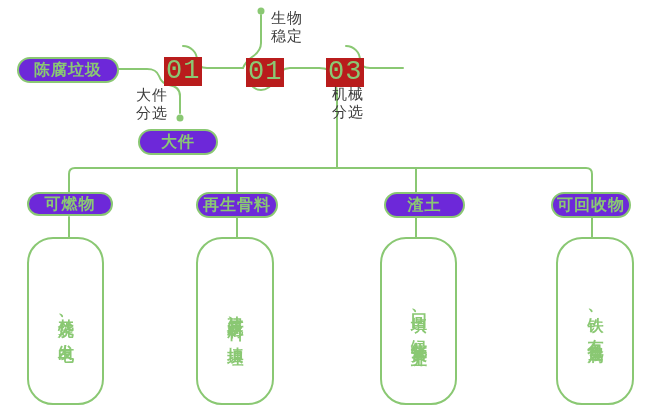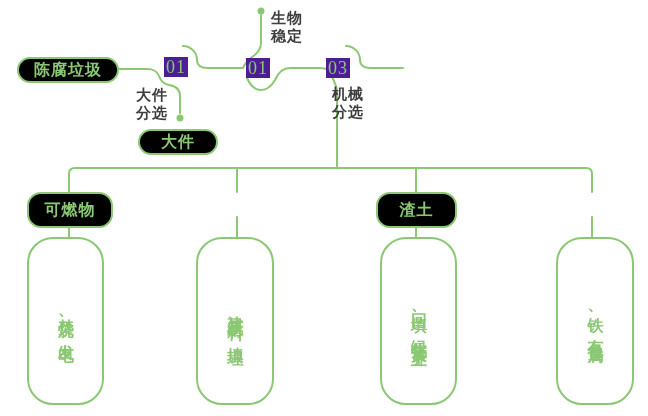--- a/index.html
+++ b/index.html
@@ -7,30 +7,30 @@
   .stage{
     position:relative;width:648px;height:416px;background:#fff;
     font-family:"Liberation Sans",sans-serif;overflow:hidden;
   }
   .connectors{position:absolute;left:0;top:0;}
   .connectors path{stroke:var(--g);stroke-width:2;fill:none;stroke-linecap:round;}
   .connectors circle{fill:var(--g);}
   .pill{
     position:absolute;border:2px solid var(--g);border-radius:14px;
     color:var(--g);display:flex;align-items:center;justify-content:center;
-    font-size:16px;font-weight:600;letter-spacing:1px;background:#000000;
+    font-size:16px;font-weight:600;letter-spacing:1px;background:#6d28d9;
     box-sizing:border-box;
   }
   .num{
-    position:absolute;color:var(--g);font-size:18px;font-weight:400;
-    font-family:Liberation Serif, serif;letter-spacing:1px;background:#4c1d95;
+    position:absolute;color:var(--g);font-size:27px;font-weight:400;
+    font-family:Liberation Mono, monospace;letter-spacing:1px;background:#b91c1c;
     line-height:1;padding:1px 2px;
   }
   .anno{
-    position:absolute;color:var(--dark);font-size:15px;font-weight:700;
+    position:absolute;color:var(--dark);font-size:15px;font-weight:400;
     line-height:1.2;white-space:pre-line;letter-spacing:1px;
   }
   .vbox{
     position:absolute;border:2px solid var(--g);border-radius:26px;
     display:flex;align-items:center;justify-content:center;background:#fff;
     box-sizing:border-box;
   }
   .vtext{
     writing-mode:vertical-rl;text-orientation:upright;
     color:var(--g);font-size:16px;font-weight:600;letter-spacing:3px;
@@ -69,22 +69,24 @@
 
   <div class="anno" style="left:136px;top:86px;">大件
 分选</div>
   <div class="anno" style="left:271px;top:9px;">生物
 稳定</div>
   <div class="anno" style="left:332px;top:85px;">机械
 分选</div>
 
   <div class="pill" style="left:138px;top:129px;width:80px;height:26px;">大件</div>
 
-  <div class="pill" style="left:27px;top:192px;width:86px;height:36px;text-align:right;">可燃物</div>
-  <div class="pill" style="left:376px;top:192px;width:81px;height:36px;">渣土</div>
+  <div class="pill" style="left:27px;top:192px;width:86px;height:24px;text-align:right;">可燃物</div>
+  <div class="pill" style="left:196px;top:192px;width:82px;height:26px;">再生骨料</div>
+  <div class="pill" style="left:384px;top:192px;width:81px;height:26px;">渣土</div>
+  <div class="pill" style="left:551px;top:192px;width:80px;height:26px;">可回收物</div>
 
   <div class="vbox" style="left:27px;top:237px;width:77px;height:168px;">
     <div class="vtext">焚烧、发电</div>
   </div>
   <div class="vbox" style="left:196px;top:237px;width:78px;height:168px;">
     <div class="vtext">建筑材料、填埋</div>
   </div>
   <div class="vbox" style="left:380px;top:237px;width:77px;height:168px;">
     <div class="vtext">回填、绿化营养土</div>
   </div>

